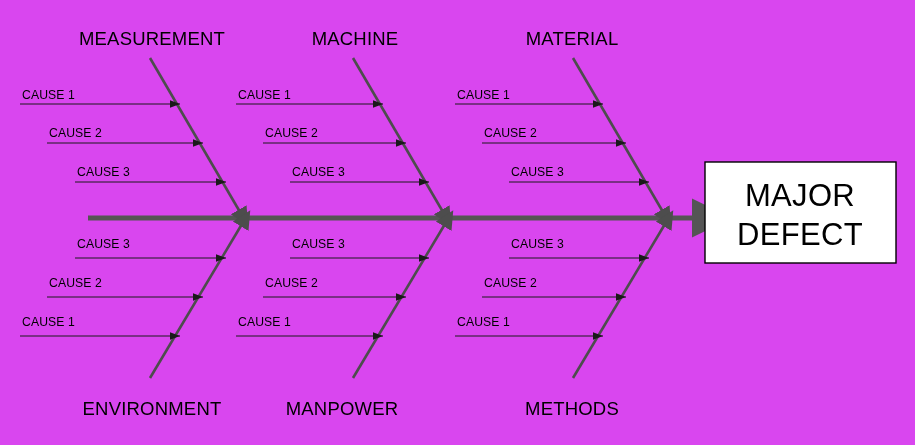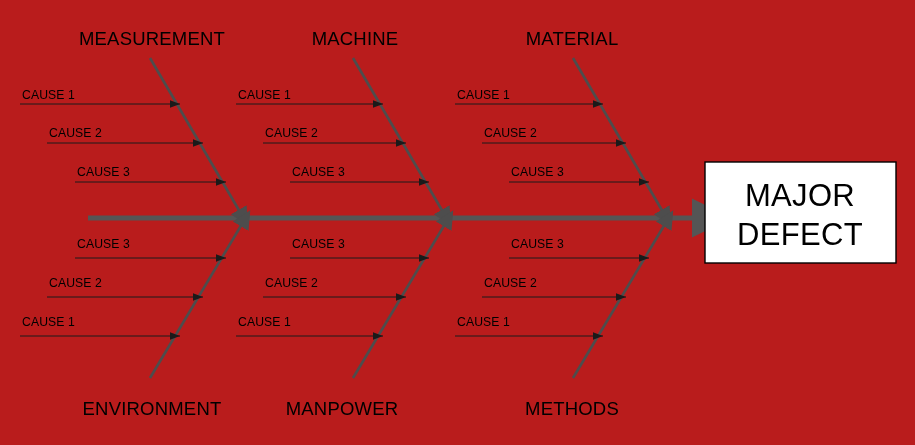--- a/index.html
+++ b/index.html
@@ -10,21 +10,21 @@
   body {
     width: 915px;
     height: 445px;
     overflow: hidden;
     font-family: "Liberation Sans", sans-serif;
   }
   #diagram-root {
     position: relative;
     width: 915px;
     height: 445px;
-    background: #b91c1c;
+    background: #d946ef;
     text-align: right;
   }
   svg#fishbone {
     display: block;
     width: 915px;
     height: 445px;
   }
   text {
     font-family: "Liberation Sans", sans-serif;
     fill: #000000;

